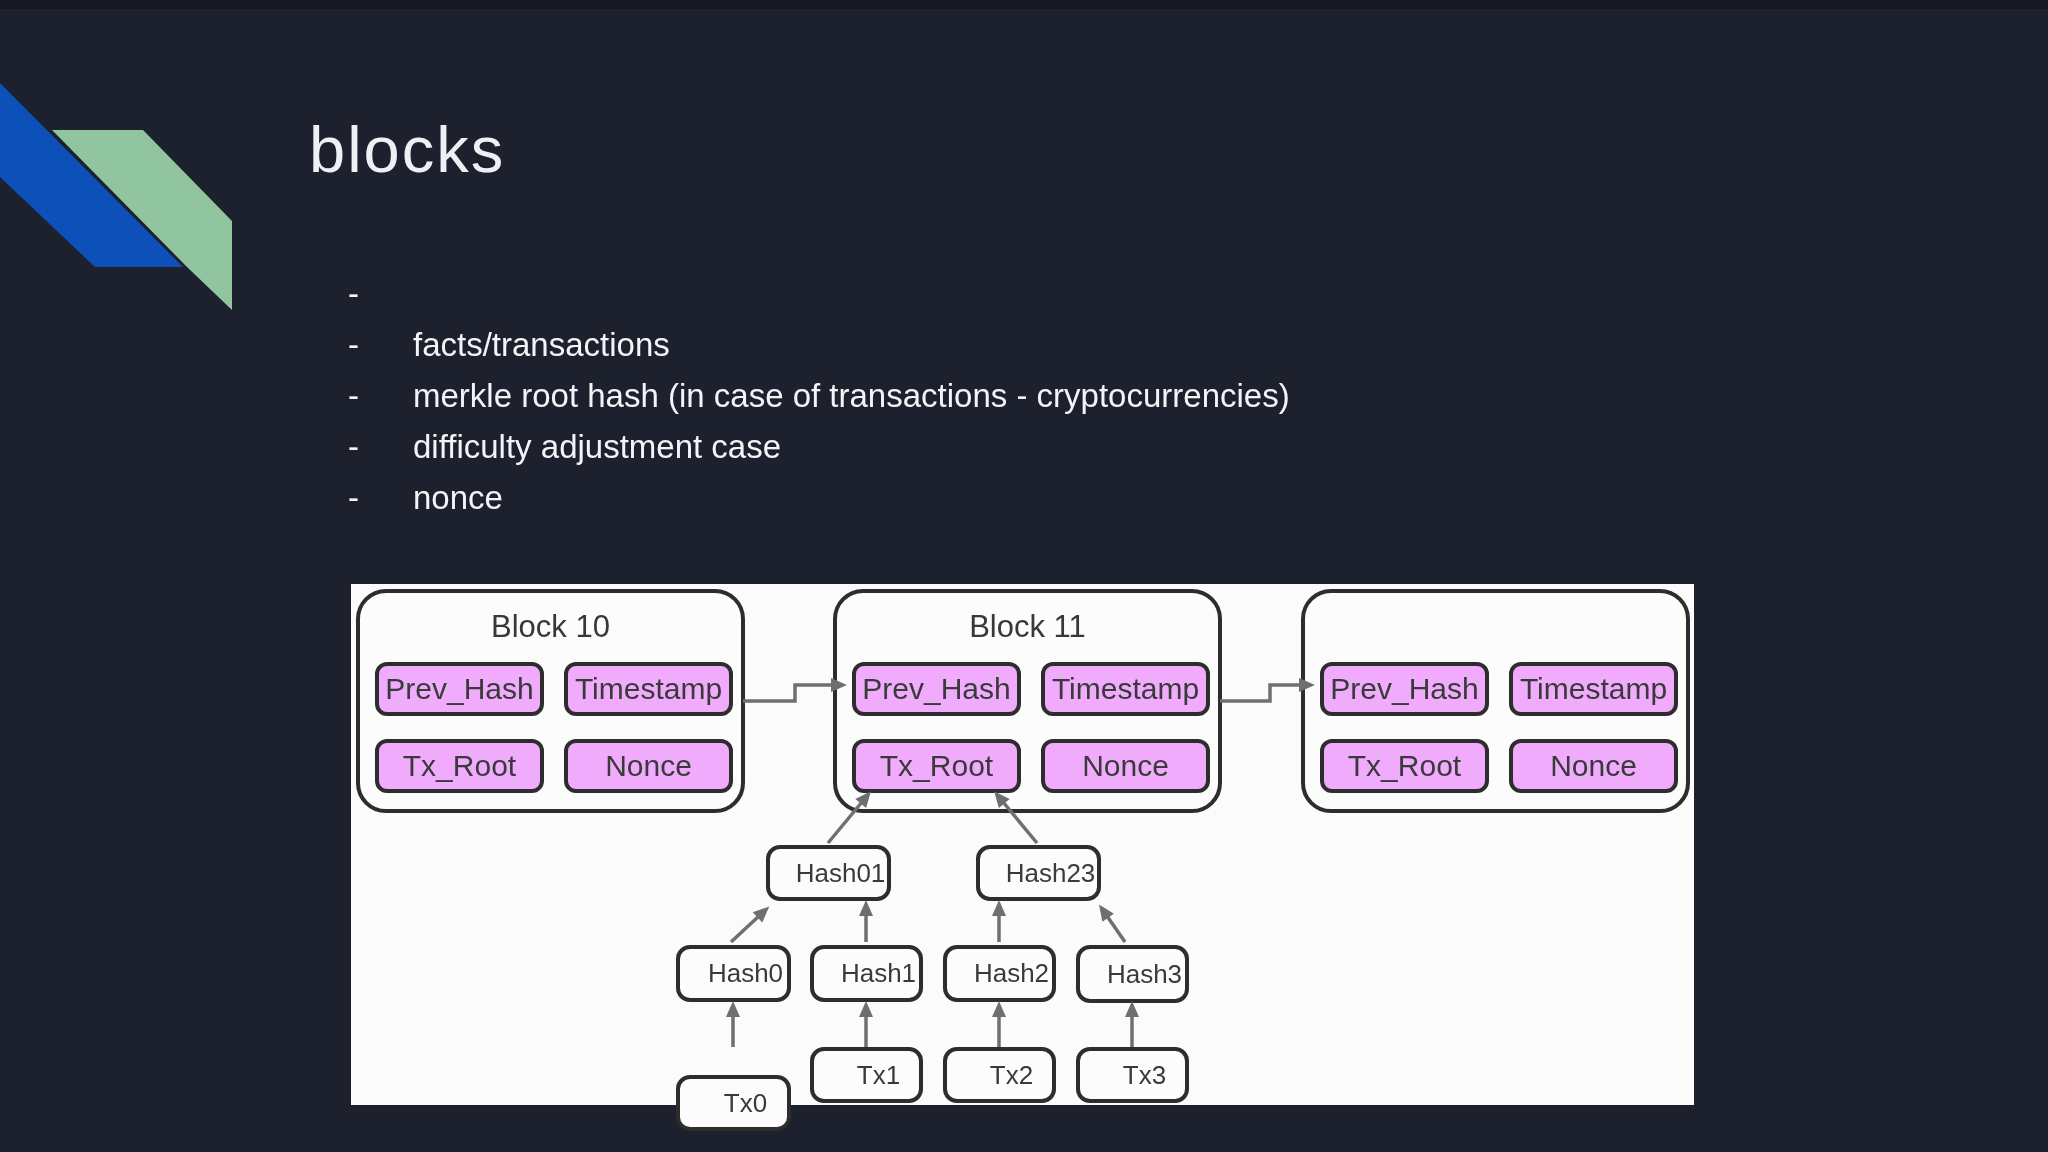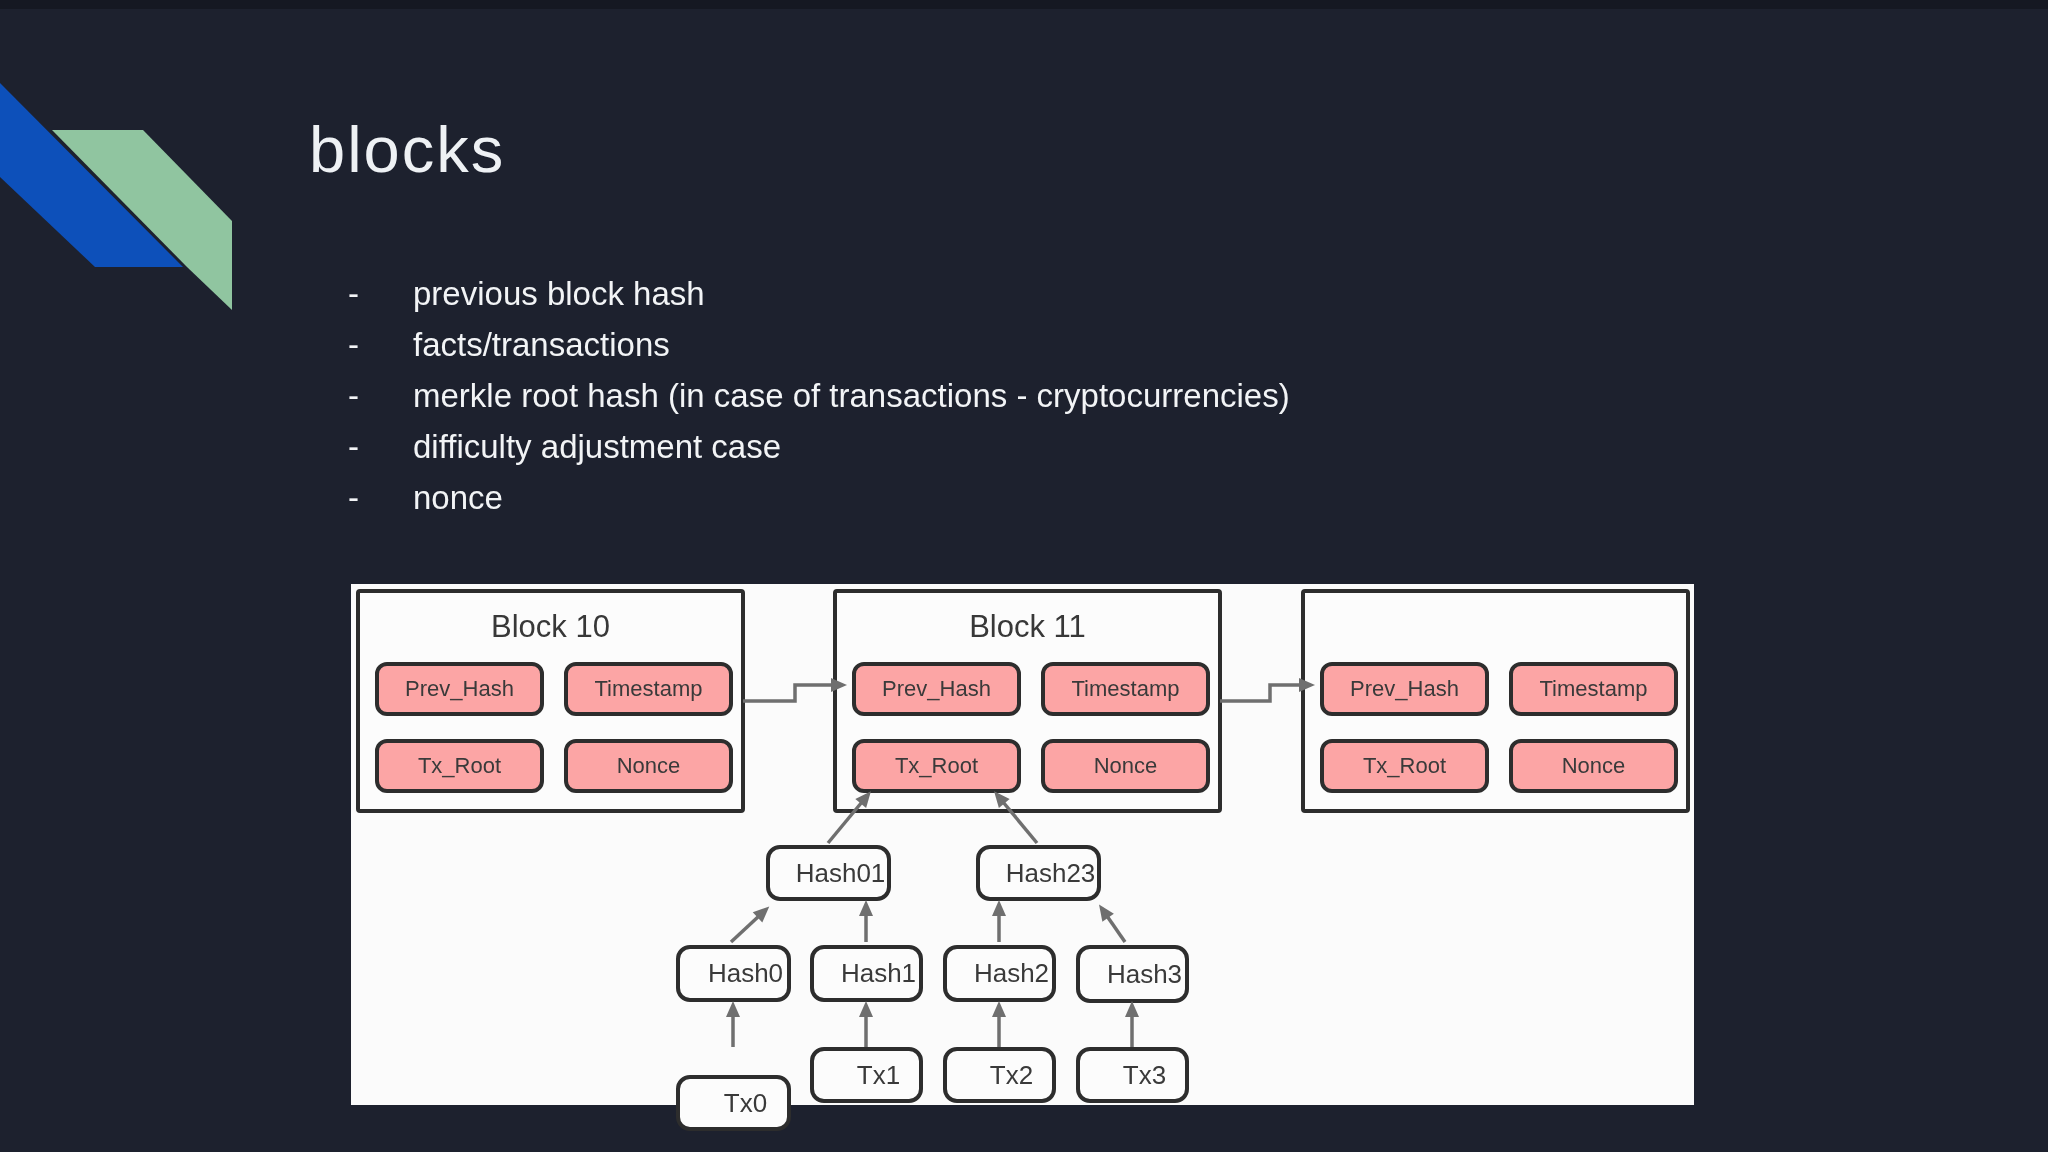--- a/index.html
+++ b/index.html
@@ -27,32 +27,32 @@
   .bullets li{position:relative;height:51px;line-height:51px;padding-left:65px;white-space:nowrap;}
   .bullets .dash{position:absolute;left:0;top:0;}
 
   
   .panel{
     position:absolute;left:351px;top:584px;width:1343px;height:521px;
     background:#fbfbfb;color:#3a3a3a;
   }
   .block{
     position:absolute;top:5px;width:389px;height:224px;box-sizing:border-box;
-    border:4px solid #2d2d2d;border-radius:4px;background:#fcfcfc;
+    border:4px solid #2d2d2d;border-radius:30px;background:#fcfcfc;
   }
   .b0{left:5px}.b1{left:482px}.b2{left:950px}
   .block-title{
     position:absolute;top:16px;left:0;width:100%;text-align:center;
     font-size:31px;color:#383838;
   }
   .field{
     position:absolute;width:169px;height:54px;box-sizing:border-box;
-    border:4px solid #2d2d2d;border-radius:12px;background:#fca5a5;
+    border:4px solid #2d2d2d;border-radius:12px;background:#f0abfc;
     display:flex;align-items:center;justify-content:center;
-    font-size:22px;color:#3a3a3a;white-space:nowrap;
+    font-size:30px;color:#3a3a3a;white-space:nowrap;
   }
   .f0{left:15px;top:69px}.f1{left:204px;top:69px}
   .f2{left:15px;top:146px}.f3{left:204px;top:146px}
 
   .tnode{
     position:absolute;box-sizing:border-box;
     border:4px solid #2d2d2d;border-radius:14px;background:#fcfcfc;
     display:flex;align-items:center;justify-content:center;
     font-size:26px;color:#3a3a3a;white-space:nowrap;padding-left:24px;
   }
@@ -79,21 +79,20 @@
   <svg class="deco" viewBox="0 0 240 320">
     <polygon points="0,83 183,267 95,267 0,177" fill="#0d50ba"></polygon>
     <polygon points="52,130 143,130 232,221 232,310 187,267" fill="#90c5a0"></polygon>
   </svg>
 
   <div class="title">blocks</div>
 
   <ul class="bullets">
     <li>
       <span class="dash">-</span>
-      <span>previous block hash</span>
     </li>
     <li>
       <span class="dash">-</span>
       <span>facts/transactions</span>
     </li>
     <li>
       <span class="dash">-</span>
       <span>merkle root hash (in case of transactions - cryptocurrencies)</span>
     </li>
     <li>

